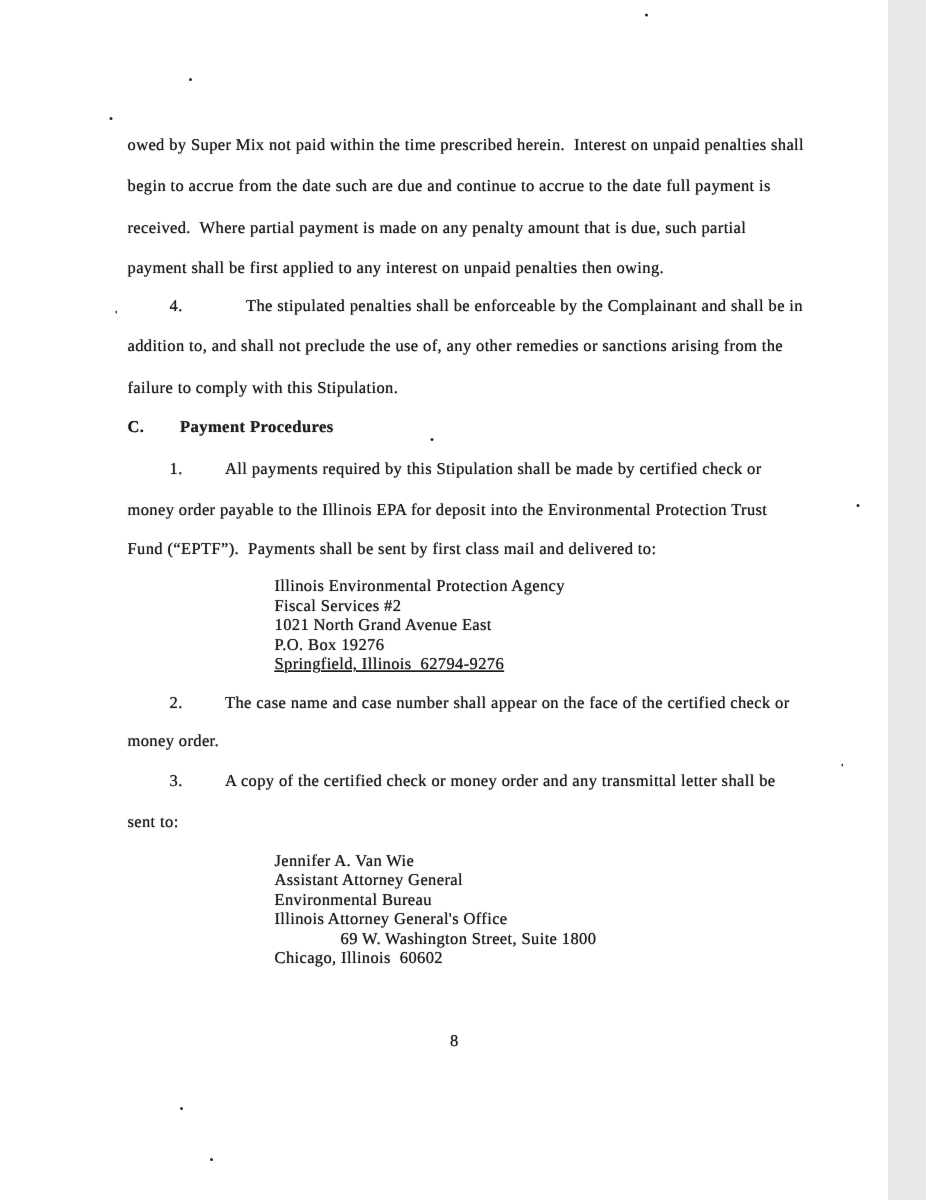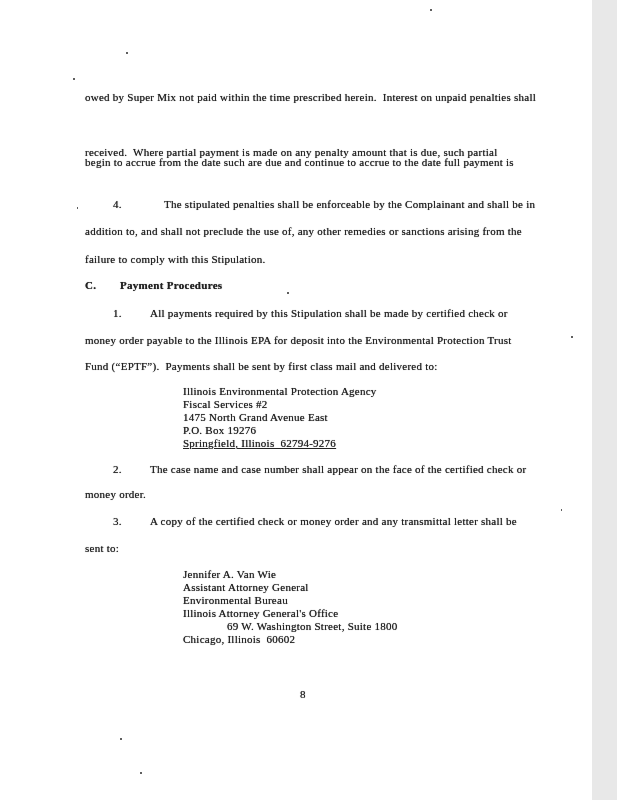--- a/index.html
+++ b/index.html
@@ -54,39 +54,40 @@
     height: 3px;
     background: #101010;
   }
 </style>
 </head>
 <body>
 
 <div class="page">
 
   <div class="line" style="top:91px;  left:85px;">owed by Super Mix not paid within the time prescribed herein.  Interest on unpaid penalties shall</div>
-  <div class="line" style="top:118px; left:85px;margin-top:38px;">begin to accrue from the date such are due and continue to accrue to the date full payment is</div>
+  <div class="line" style="top:118px; left:85px;">begin to accrue from the date such are due and continue to accrue to the date full payment is</div>
   <div class="line" style="top:146px; left:85px;">received.  Where partial payment is made on any penalty amount that is due, such partial</div>
+  <div class="line" style="top:173px; left:85px;">payment shall be first applied to any interest on unpaid penalties then owing.</div>
 
   <div class="line" style="top:198px; left:113px;">4.</div>
   <div class="line" style="top:198px; left:164px;">The stipulated penalties shall be enforceable by the Complainant and shall be in</div>
   <div class="line" style="top:225px; left:85px;">addition to, and shall not preclude the use of, any other remedies or sanctions arising from the</div>
   <div class="line" style="top:253px; left:85px;">failure to comply with this Stipulation.</div>
 
   <div class="line heading" style="top:279px; left:85px;">C.</div>
   <div class="line heading" style="top:279px; left:120px;">Payment Procedures</div>
 
   <div class="line" style="top:307px; left:113px;">1.</div>
   <div class="line" style="top:307px; left:150px;">All payments required by this Stipulation shall be made by certified check or</div>
   <div class="line" style="top:334px; left:85px;">money order payable to the Illinois EPA for deposit into the Environmental Protection Trust</div>
   <div class="line" style="top:360px; left:85px;">Fund (“EPTF”).  Payments shall be sent by first class mail and delivered to:</div>
 
   <div class="line" style="top:385px; left:183px;">Illinois Environmental Protection Agency</div>
   <div class="line" style="top:398px; left:183px;">Fiscal Services #2</div>
-  <div class="line" style="top:411px; left:183px;">1475 North Grand Avenue East</div>
+  <div class="line" style="top:411px; left:183px;">1021 North Grand Avenue East</div>
   <div class="line" style="top:424px; left:183px;">P.O. Box 19276</div>
   <div class="line" style="top:437px; left:183px;text-decoration:underline;">Springfield, Illinois  62794-9276</div>
 
   <div class="line" style="top:463px; left:113px;">2.</div>
   <div class="line" style="top:463px; left:150px;">The case name and case number shall appear on the face of the certified check or</div>
   <div class="line" style="top:488px; left:85px;">money order.</div>
 
   <div class="line" style="top:515px; left:113px;">3.</div>
   <div class="line" style="top:515px; left:150px;">A copy of the certified check or money order and any transmittal letter shall be</div>
   <div class="line" style="top:542px; left:85px;">sent to:</div>

